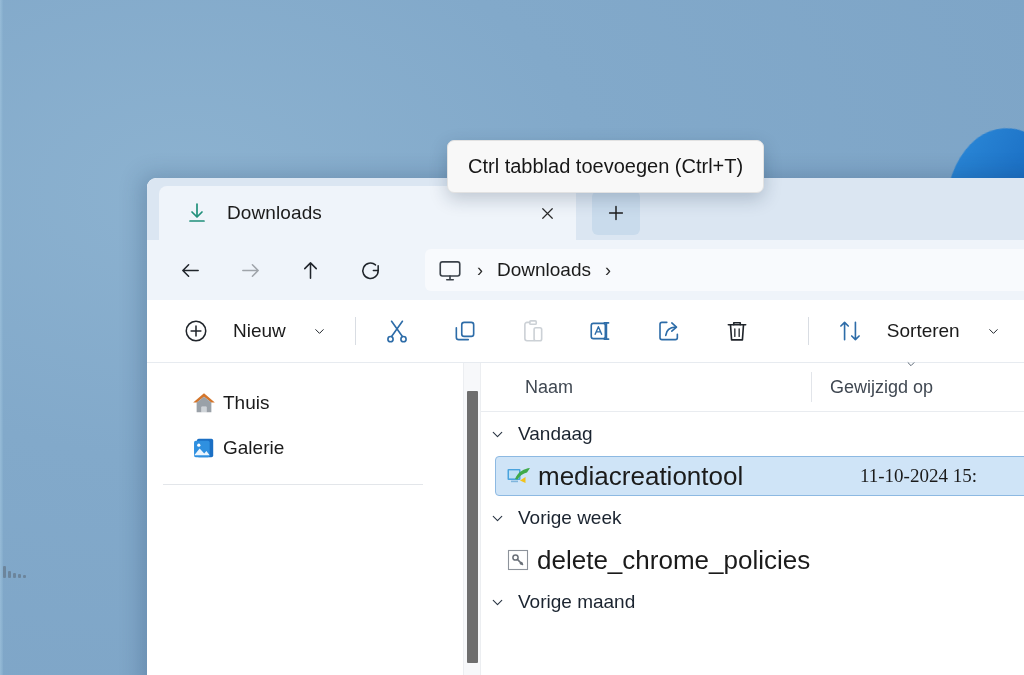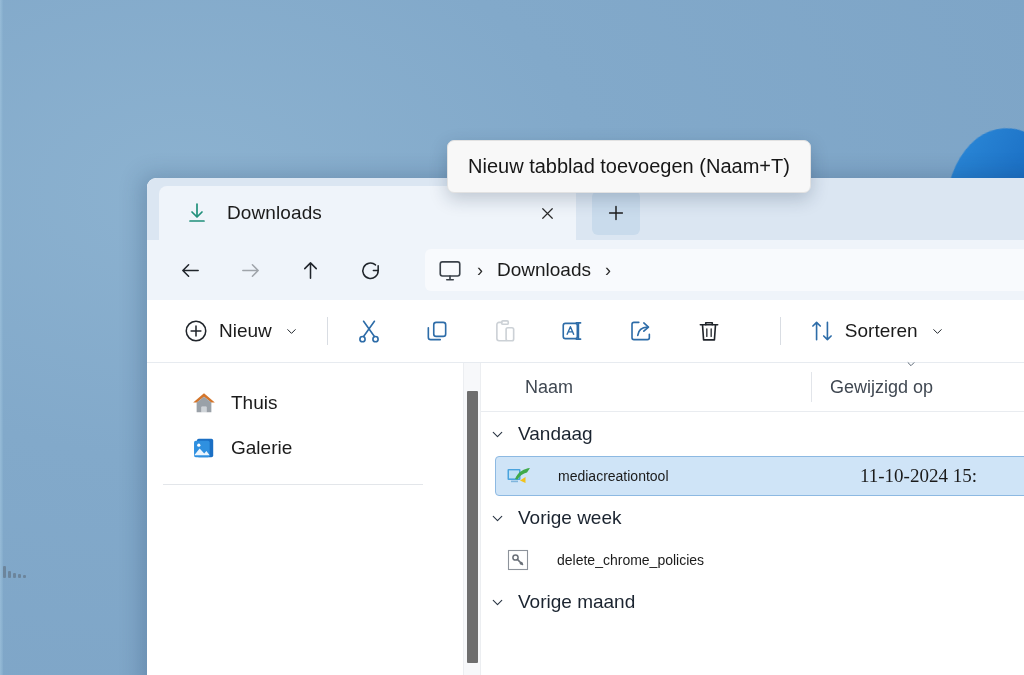--- a/index.html
+++ b/index.html
@@ -158,21 +158,21 @@
     background: #ffffff;
     border-bottom: 1px solid #e7ebf0;
     display: flex;
     align-items: center;
     padding-left: 30px;
   }
   .tb-item {
     height: 40px;
     display: flex;
     align-items: center;
-    gap: 10px;
+    gap: 24px;
     padding: 0 6px;
     border-radius: 5px;
   }
   .tb-item.gap { margin-right: 30px; }
   .tb-label { font-size: 19px; color: #1b1b1b; white-space: nowrap; }
   .tb-sep { width: 1px; height: 28px; background: #d9dde3; margin: 0 22px; }
   .tb-icon { width: 26px; height: 26px; display: block; }
   .tb-item.disabled { opacity: .38; }
   .chev { margin-left: 2px; }
 
@@ -192,21 +192,21 @@
     background: #ffffff;
     padding-top: 16px;
     box-sizing: border-box;
   }
   .side-item {
     position: relative;
     height: 42px;
     margin: 3px 14px 3px 34px;
     display: flex;
     align-items: center;
-    gap: 14px;
+    gap: 6px;
     border-radius: 5px;
     padding-left: 10px;
     text-align: center;
   }
   .side-icon { width: 26px; height: 26px; flex: 0 0 26px; }
   .side-label { font-size: 19px; color: #1b1b1b; white-space: nowrap; }
   .side-pin { position: absolute; right: 10px; width: 18px; height: 18px; }
   .side-divider {
     height: 1px;
     background: #e3e6ea;
@@ -283,22 +283,22 @@
     align-items: center;
     border-radius: 4px;
   }
   .file-row.selected {
     background: #cfe4f7;
     border: 1px solid #8db9e2;
     box-sizing: border-box;
   }
   .file-icon { width: 26px; height: 26px; flex: 0 0 26px; margin-left: 10px; }
   .file-name {
-    margin-left: 26px;
-    font-size: 14px;
+    margin-left: 6px;
+    font-size: 26px;
     color: #1b1b1b;
     white-space: nowrap;
   }
   .file-date {
     position: absolute;
     left: 364px;
     font-size: 19px;
     color: #1b1b1b;
     white-space: nowrap;
     font-family: Liberation Serif, serif;
@@ -577,15 +577,15 @@
           <svg viewBox="0 0 24 24" width="17" height="17" fill="none" stroke="#2b3644" stroke-width="1.6" stroke-linecap="round" stroke-linejoin="round">
             <path d="M6 9 L12 15 L18 9"></path>
           </svg>
           <span class="group-label">Vorige maand</span>
         </div>
 
       </div>
     </div>
   </div>
 
-  <div class="tooltip">Nieuw tabblad toevoegen (Naam+T)</div>
+  <div class="tooltip">Ctrl tabblad toevoegen (Ctrl+T)</div>
 
 </div>
 
 </body></html>

